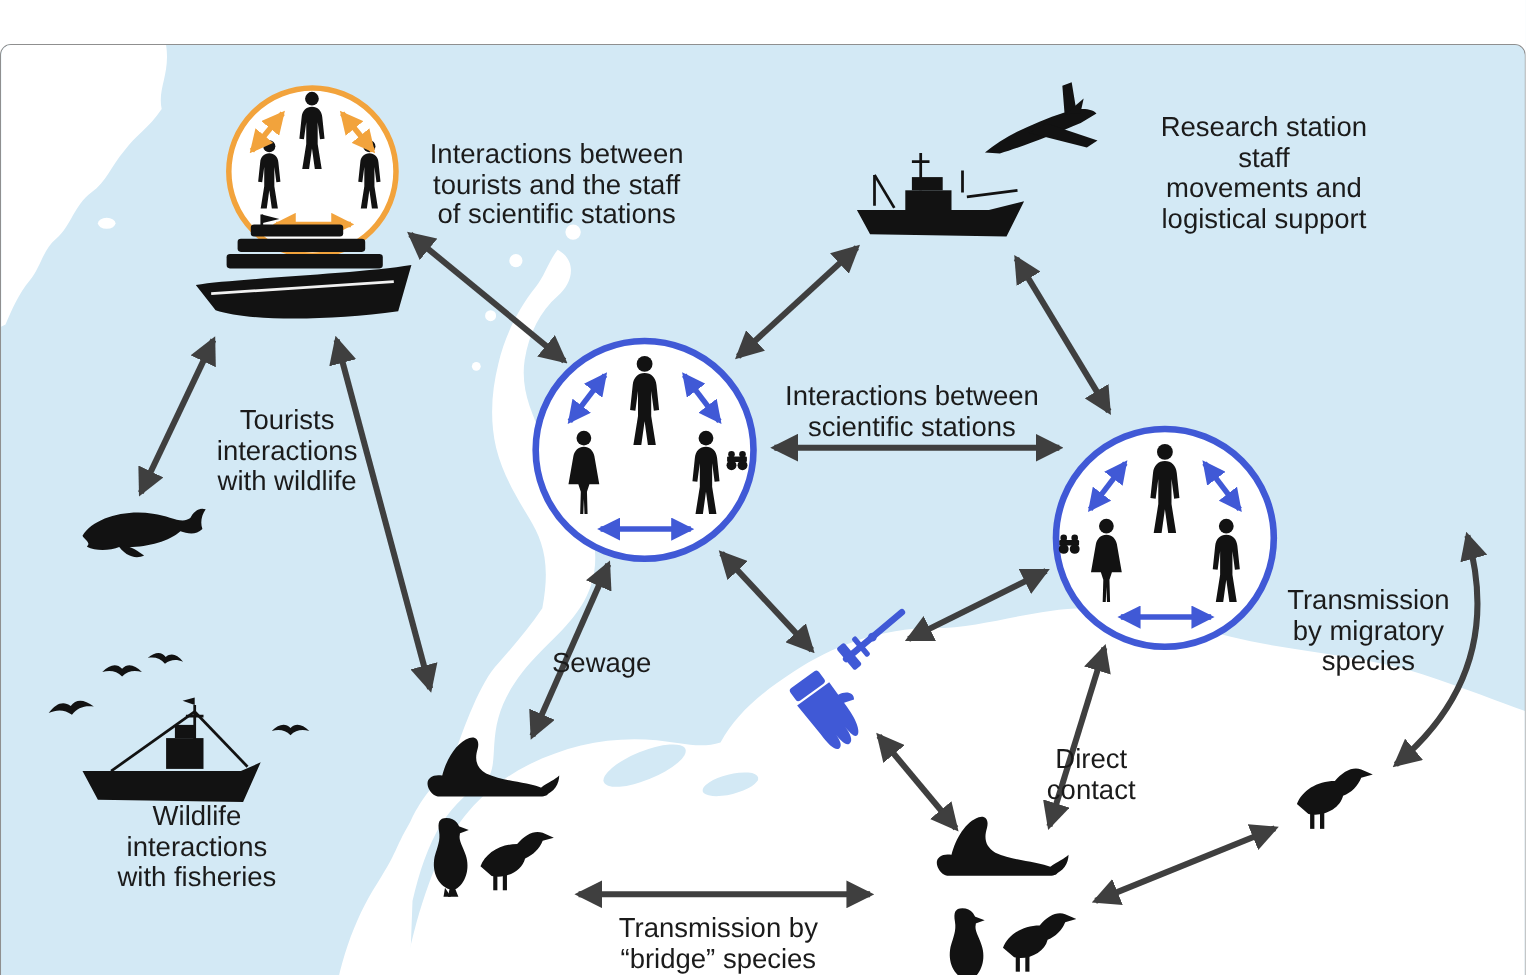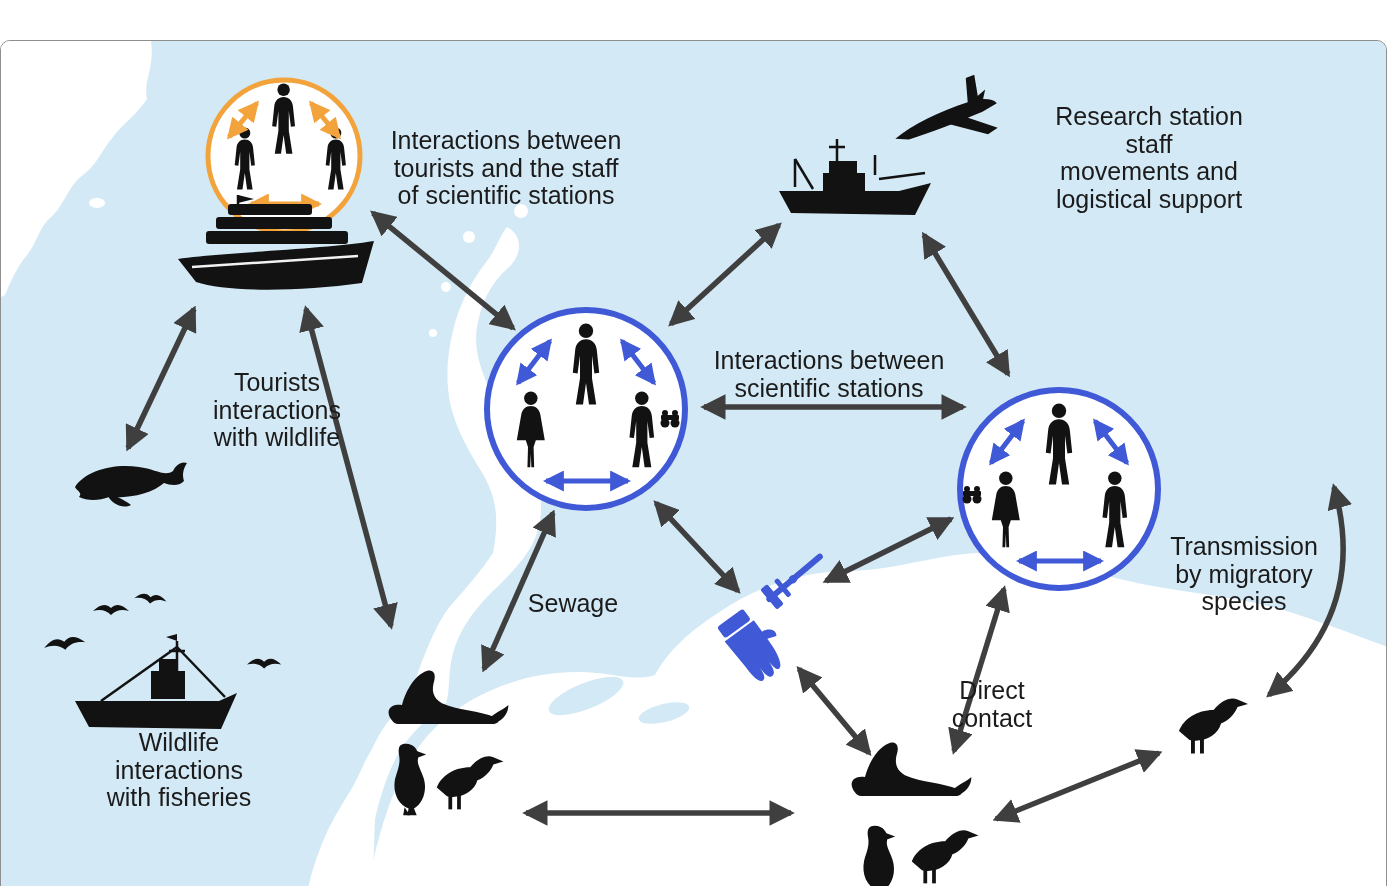--- a/index.html
+++ b/index.html
@@ -232,26 +232,28 @@
 </svg>
 
 <div class="label" style="left:505px;top:86px">Interactions between
 tourists and the staff
 of scientific stations</div>
 <div class="label" style="left:1148px;top:62px">Research station staff
 movements and
 logistical support</div>
 <div class="label" style="left:828px;top:306px">Interactions between
 scientific stations</div>
-<div class="label" style="left:276px;top:328px">Tourists
+<div class="label" style="left:260px;top:328px">Tourists
 interactions
 with wildlife</div>
 <div class="label" style="left:178px;top:688px">Wildlife
 interactions
 with fisheries</div>
-<div class="label" style="left:572px;top:549px">Sewage</div>
+<div class="label" style="left:546px;top:549px">Sewage</div>
 <div class="label" style="left:991px;top:636px">Direct
 contact</div>
 <div class="label" style="left:1243px;top:492px">Transmission
 by migratory
 species</div>
+<div class="label" style="left:652px;top:790px">Transmission by
+“bridge” species</div>
 
 </div>
 
 </body></html>

